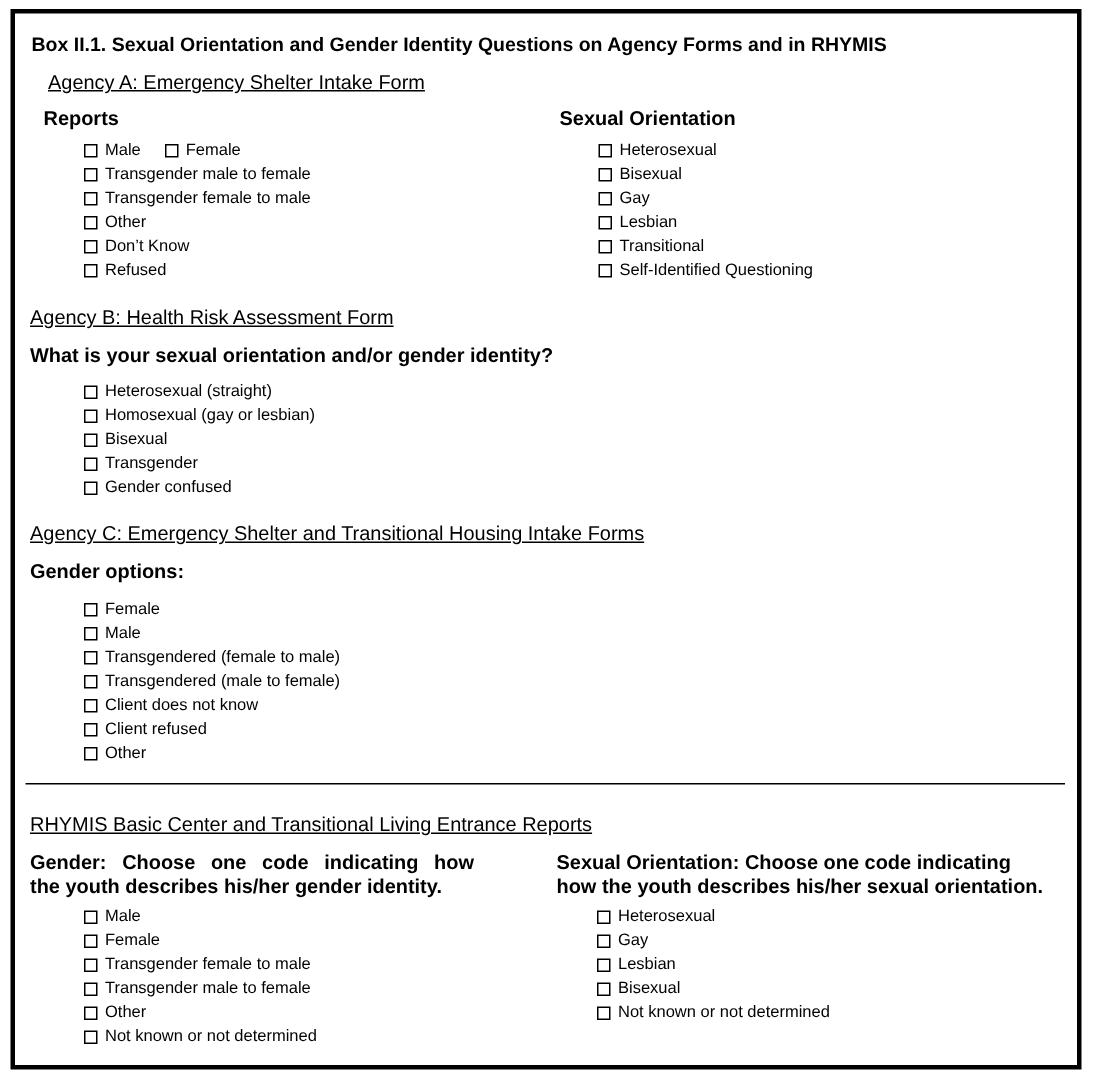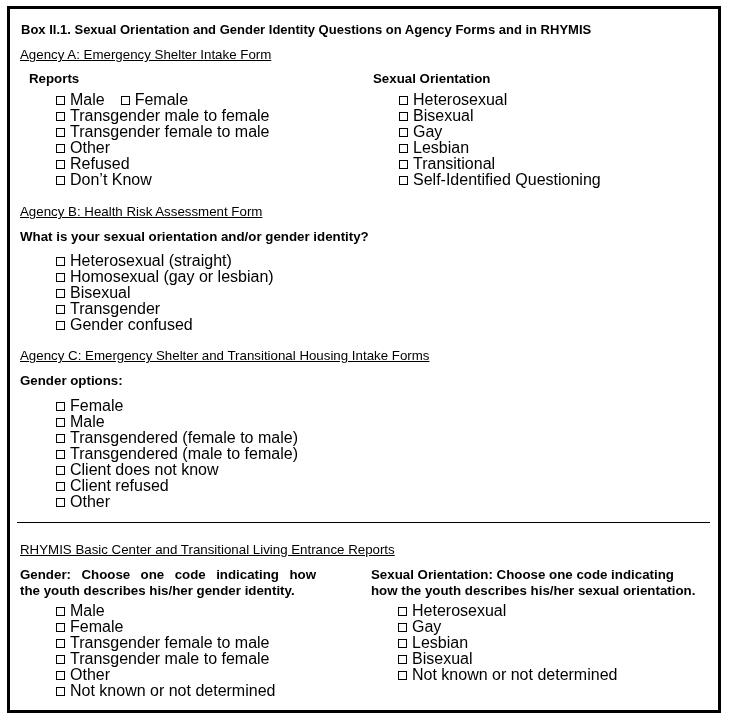--- a/index.html
+++ b/index.html
@@ -8,40 +8,40 @@
     font-family: "Liberation Sans", sans-serif; color: #000;
   }
   .box {
     position: absolute; left: 7px; top: 6px; width: 708px; height: 701px;
     border: 3px solid #000; box-sizing: content-box;
   }
   .abs { position: absolute; white-space: nowrap; }
   .title { font-weight: bold; font-size: 13px; }
   .agency { font-size: 13.3px; text-decoration: underline; }
   .q { font-weight: bold; font-size: 13.3px; }
-  .opts { position: absolute; font-size: 16px; line-height: 16px; }
+  .opts { position: absolute; font-size: 11px; line-height: 16px; }
   .opt { display: flex; align-items: center; white-space: nowrap; height: 16px; }
   .cb {
     display: inline-block; width: 9px; height: 9px; border: 1px solid #000;
     margin-right: 5px; box-sizing: border-box; flex: none;
   }
   .inline-pair { display: flex; }
   .inline-pair .opt + .opt { margin-left: 16px; }
   .divider { position: absolute; left: 17px; width: 693px; top: 522px; height: 0; border-top: 1.5px solid #000; }
   .just { position: absolute; font-weight: bold; font-size: 13.3px; line-height: 16px; width: 296px; text-align: justify; text-align-last: left; }
   .just2 { position: absolute; font-weight: bold; font-size: 13.3px; line-height: 16px; white-space: nowrap; }
 </style>
 </head>
 <body>
 
 <div class="box"></div>
 
 <div class="abs title" style="left:21px; top:22px;">Box II.1. Sexual Orientation and Gender Identity Questions on Agency Forms and in RHYMIS</div>
 
-<div class="abs agency" style="left:20px; top:47px;">Agency A: Emergency Shelter Intake Form</div>
+<div class="abs agency" style="left:32px; top:47px;">Agency A: Emergency Shelter Intake Form</div>
 
 <div class="abs q" style="left:29px; top:71px;">Reports</div>
 <div class="opts" style="left:56px; top:92px;">
   <div class="inline-pair">
     <div class="opt">
         <span class="cb"></span>
         <span>Male</span>
       </div>
     <div class="opt">
         <span class="cb"></span>
@@ -55,25 +55,25 @@
   <div class="opt">
       <span class="cb"></span>
       <span>Transgender female to male</span>
     </div>
   <div class="opt">
       <span class="cb"></span>
       <span>Other</span>
     </div>
   <div class="opt">
       <span class="cb"></span>
+      <span>Don’t Know</span>
+    </div>
+  <div class="opt">
+      <span class="cb"></span>
       <span>Refused</span>
-    </div>
-  <div class="opt">
-      <span class="cb"></span>
-      <span>Don’t Know</span>
     </div>
 </div>
 
 <div class="abs q" style="left:373px; top:71px;">Sexual Orientation</div>
 <div class="opts" style="left:399px; top:92px;">
   <div class="opt">
       <span class="cb"></span>
       <span>Heterosexual</span>
     </div>
   <div class="opt">

